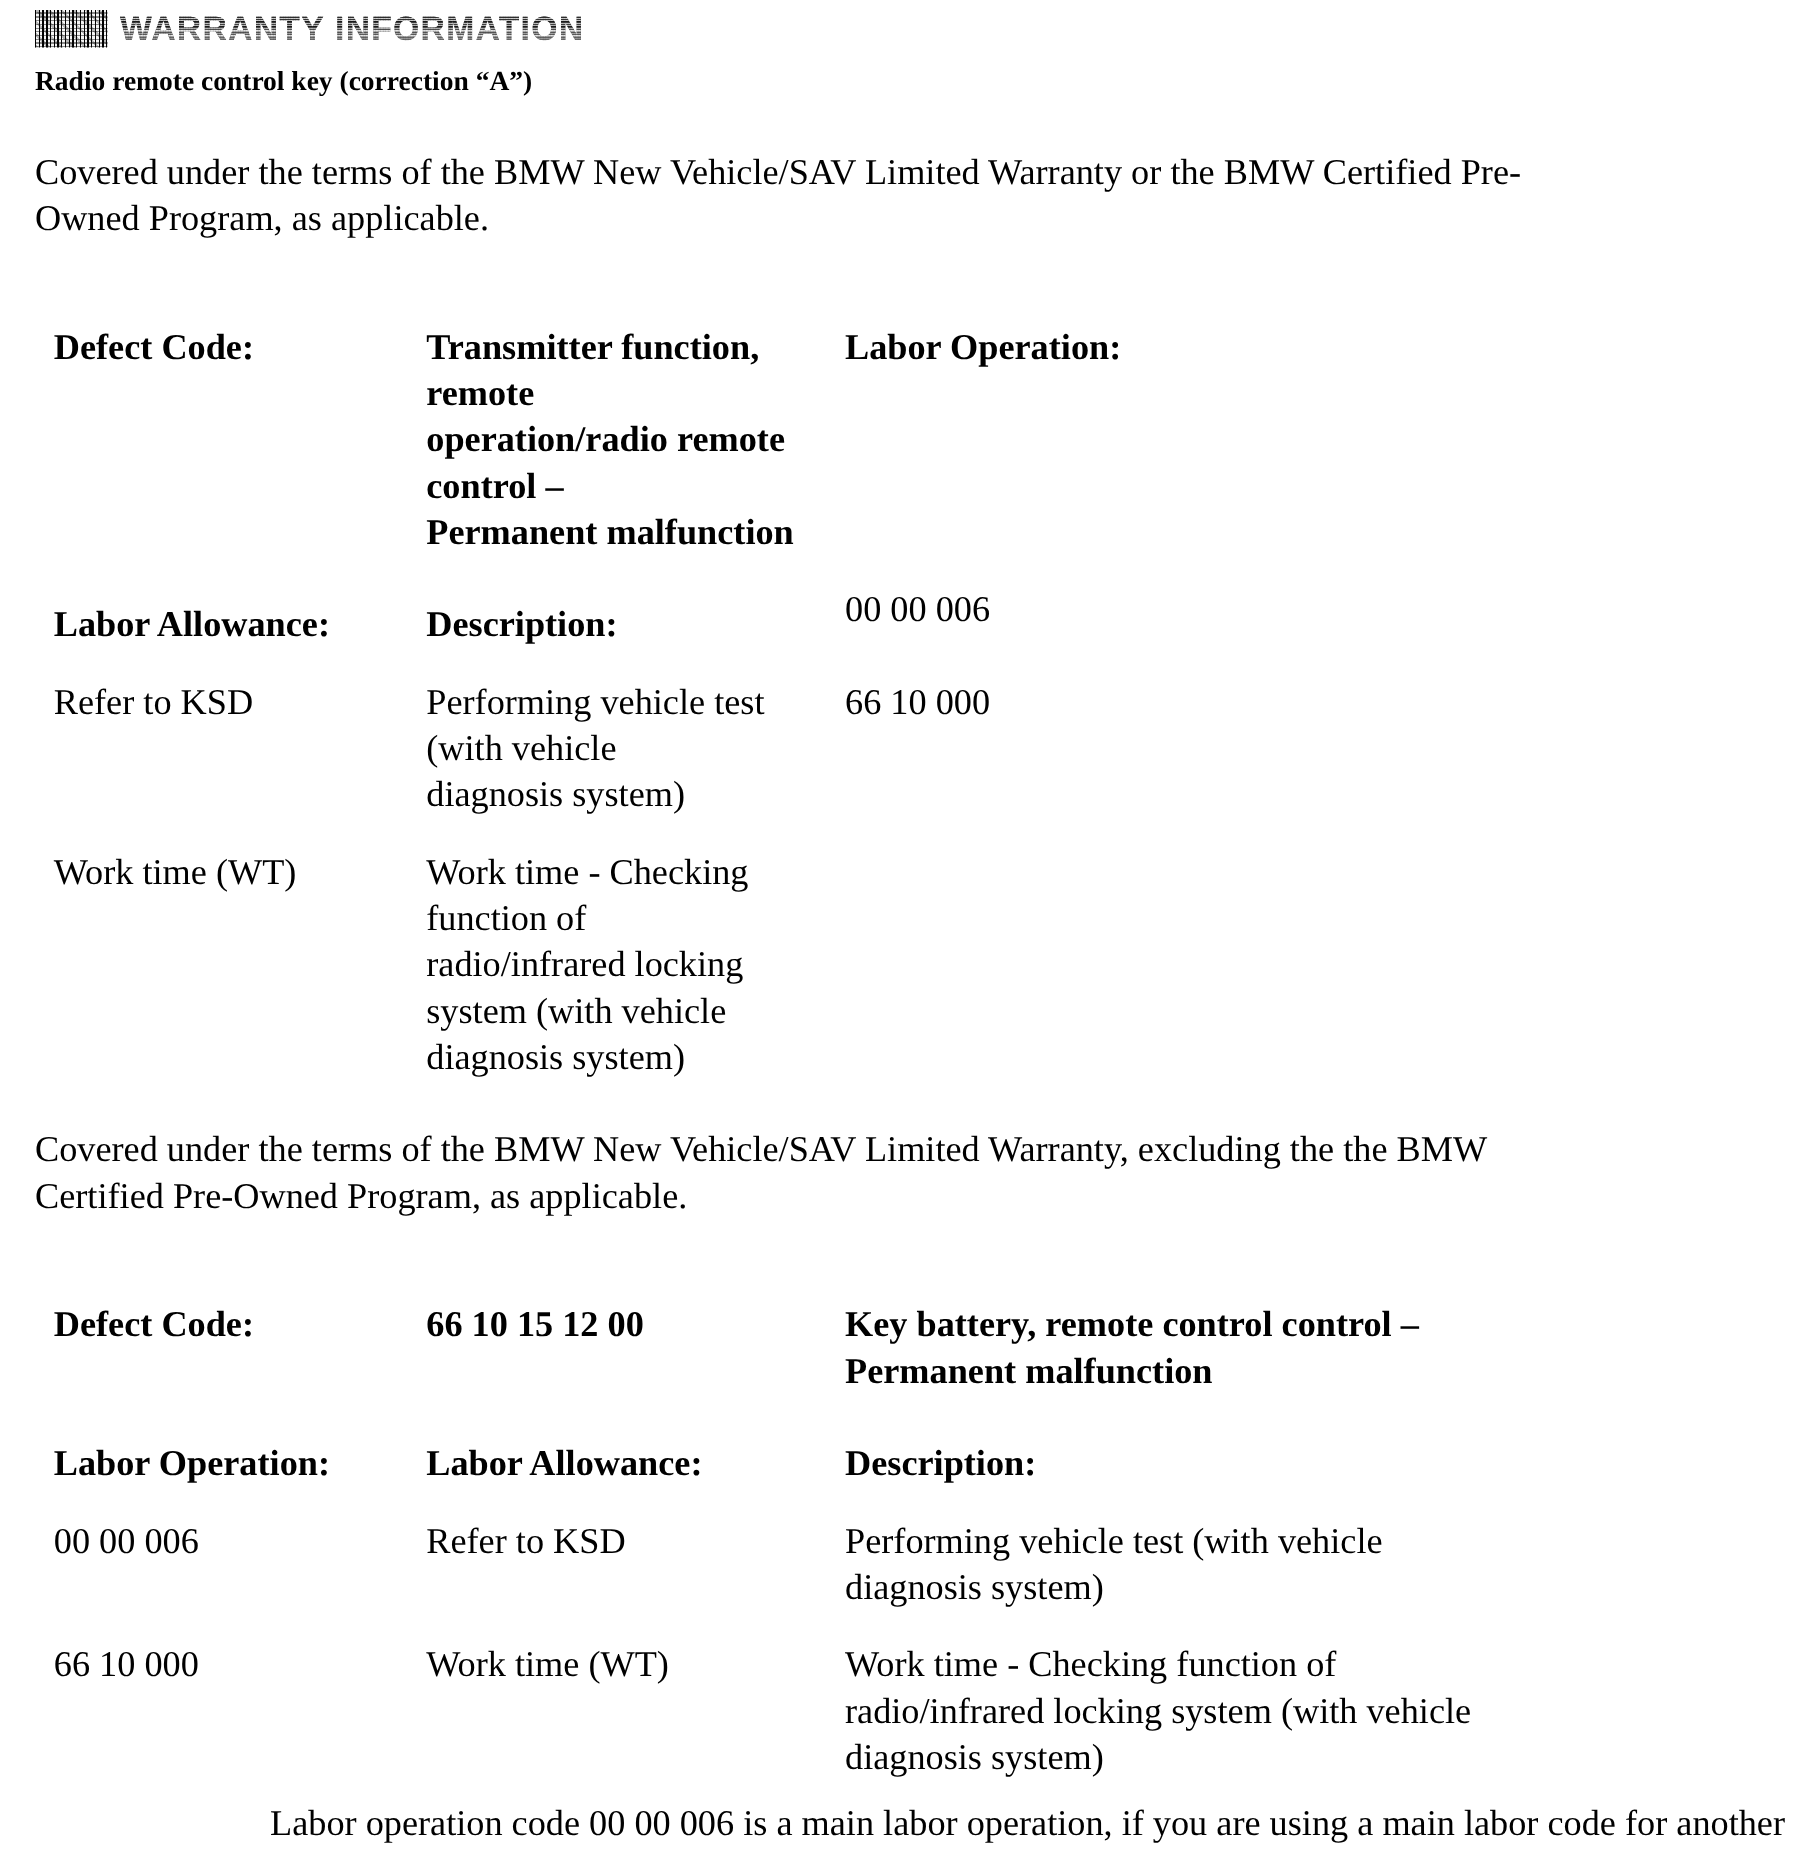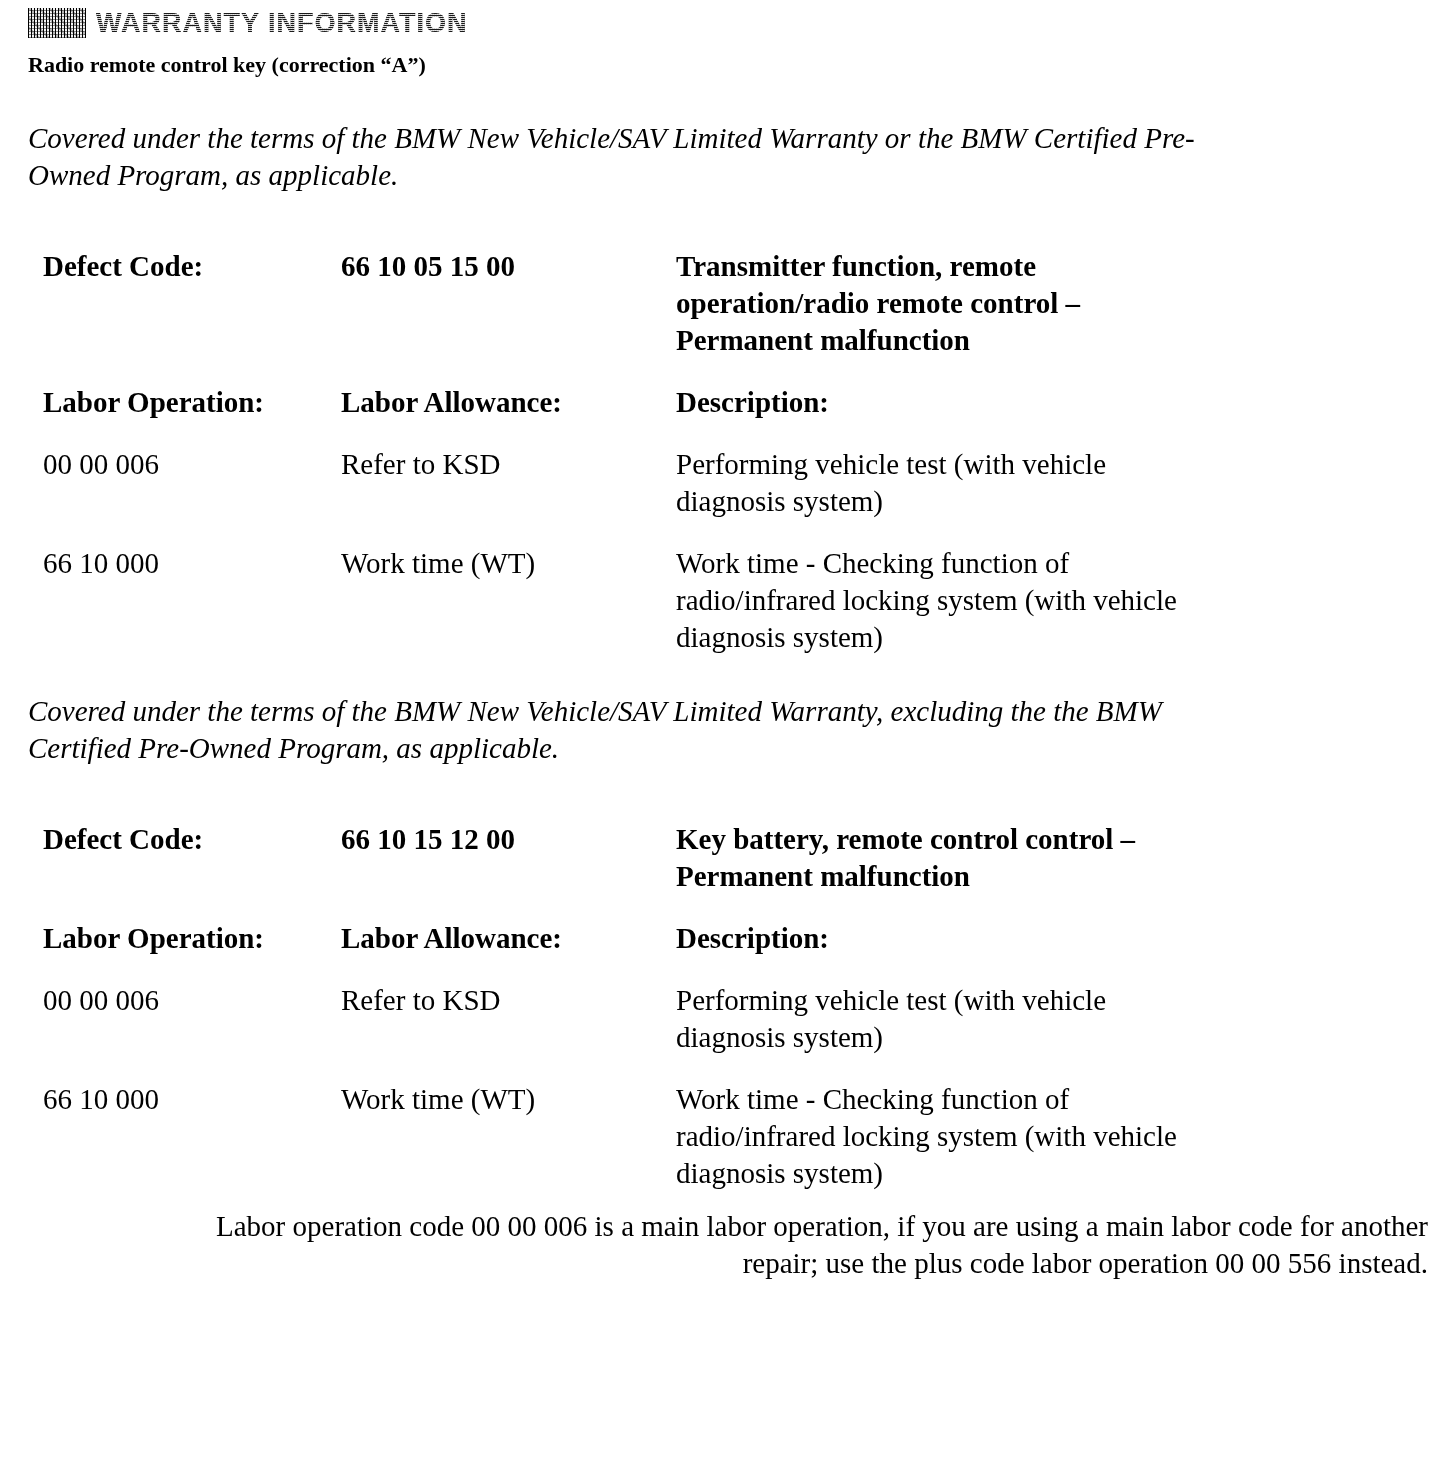--- a/index.html
+++ b/index.html
@@ -62,58 +62,56 @@
     margin: 8px 0 0 0;
     font-size: 22px;
     line-height: 37px;
     font-weight: bold;
     white-space: pre-line;
   }
   h1.second { margin-top: 15px; }
   p.intro {
     margin: 37px 0 0 0;
     white-space: pre-line;
-    font-style: italic;
   }
   p.note {
     margin: 16px 0 0 0;
     white-space: pre-line;
     text-align: right;
   }
   p.note2 { margin-top: 39px; }
   
   .wtable {
     margin-top: 54px;
     padding-left: 15px;
     display: grid;
     grid-template-columns: 298px 335px 1fr;
     row-gap: 25px;
   }
   .cell {
     white-space: pre-line;
   }
-  .bold { font-weight: bold; }
+  .bold { font-weight: bold; margin-top: 12px; }
 </style>
 </head>
 <body>
 
 <div class="page">
 
   <div class="header-bar">
     <span class="dither-icon"></span>
     <span class="dither-text">WARRANTY INFORMATION</span>
   </div>
 
   <h1>Radio remote control key (correction “A”)</h1>
   <p class="intro">Covered under the terms of the BMW New Vehicle/SAV Limited Warranty or the BMW Certified Pre-
 Owned Program, as applicable.</p>
 
   <div class="wtable">
     <div class="cell bold">Defect Code:</div>
-    <div class="cell bold">66 10 05 15 00</div>
     <div class="cell bold">Transmitter function, remote
 operation/radio remote control –
 Permanent malfunction</div>
 
     <div class="cell bold">Labor Operation:</div>
     <div class="cell bold">Labor Allowance:</div>
     <div class="cell bold">Description:</div>
 
     <div class="cell">00 00 006</div>
     <div class="cell">Refer to KSD</div>

